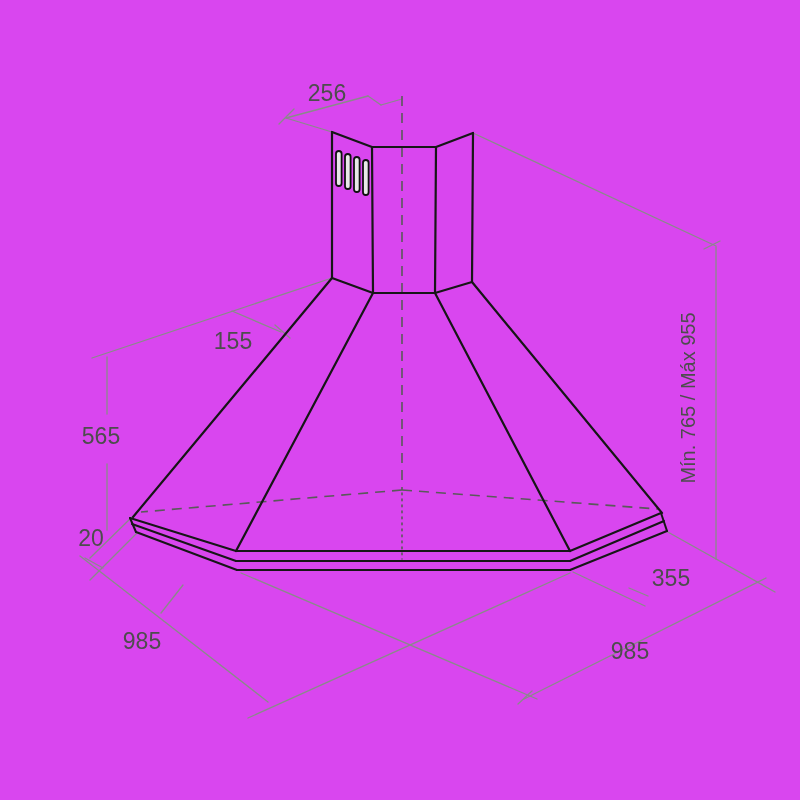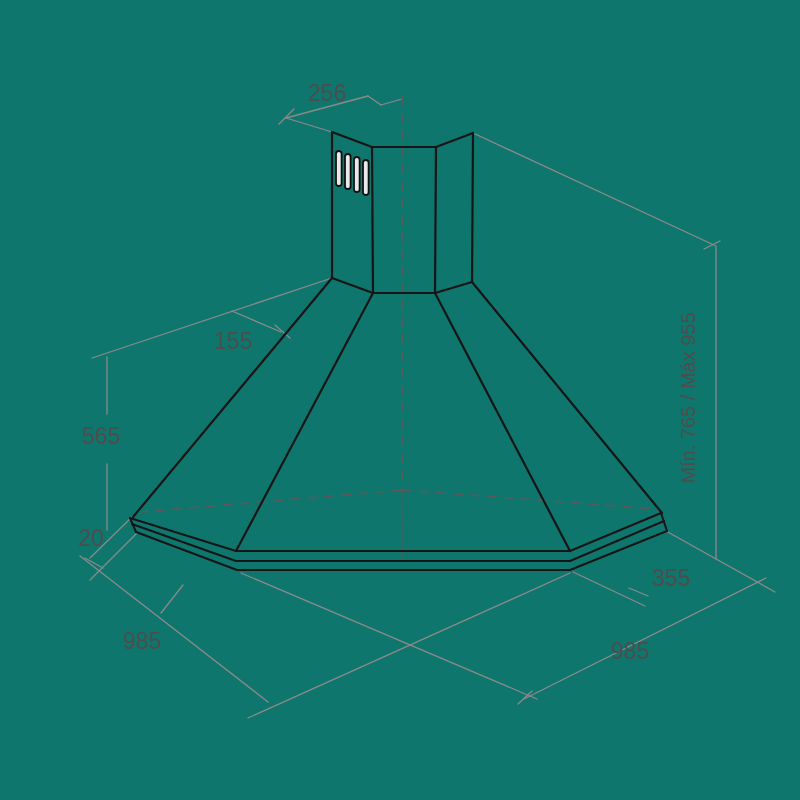--- a/index.html
+++ b/index.html
@@ -1,16 +1,16 @@
 <!DOCTYPE html>
 <html><head>
 <meta charset="utf-8">
 <style>
   html,body{margin:0;padding:0;background:#ffffff;}
-  .stage{position:relative;width:800px;height:800px;background:#0f766e;
+  .stage{position:relative;width:800px;height:800px;background:#d946ef;
          font-family:"Liberation Sans", sans-serif;}
   svg{display:block;}
   .hood{stroke:#161616;stroke-width:2.2;fill:none;stroke-linecap:round;stroke-linejoin:round;}
   .rim{stroke:#161616;stroke-width:2;fill:none;stroke-linecap:round;}
   .dim{stroke:#8a8a8a;stroke-width:1.3;fill:none;stroke-linecap:round;}
   .dash{stroke:#5a5a5a;stroke-width:1.6;fill:none;stroke-dasharray:10 7;}
   .dot{stroke:#5a5a5a;stroke-width:1.6;fill:none;stroke-dasharray:1.8 4.2;stroke-linecap:round;}
   .slot{fill:#e9e9e9;stroke:#111;stroke-width:1.8;}
   text{fill:#4d4d4d;font-family:"Liberation Sans", sans-serif;font-size:23px;}
   .vtext{font-size:20px;}

